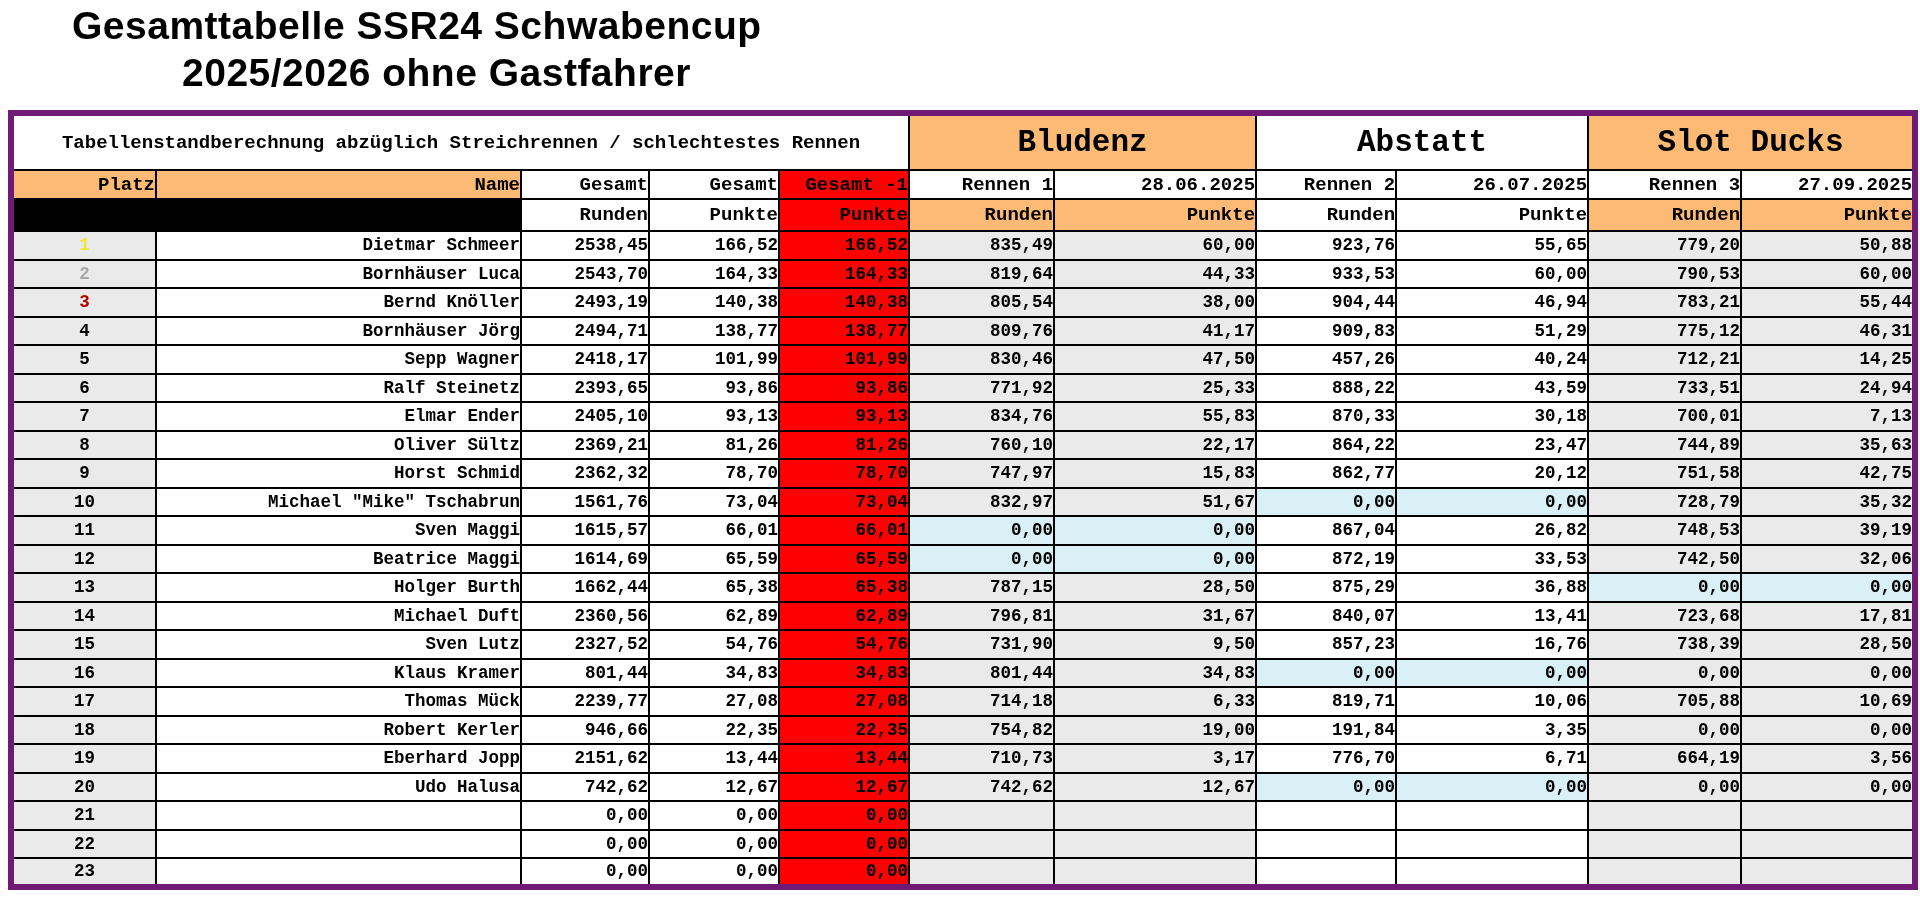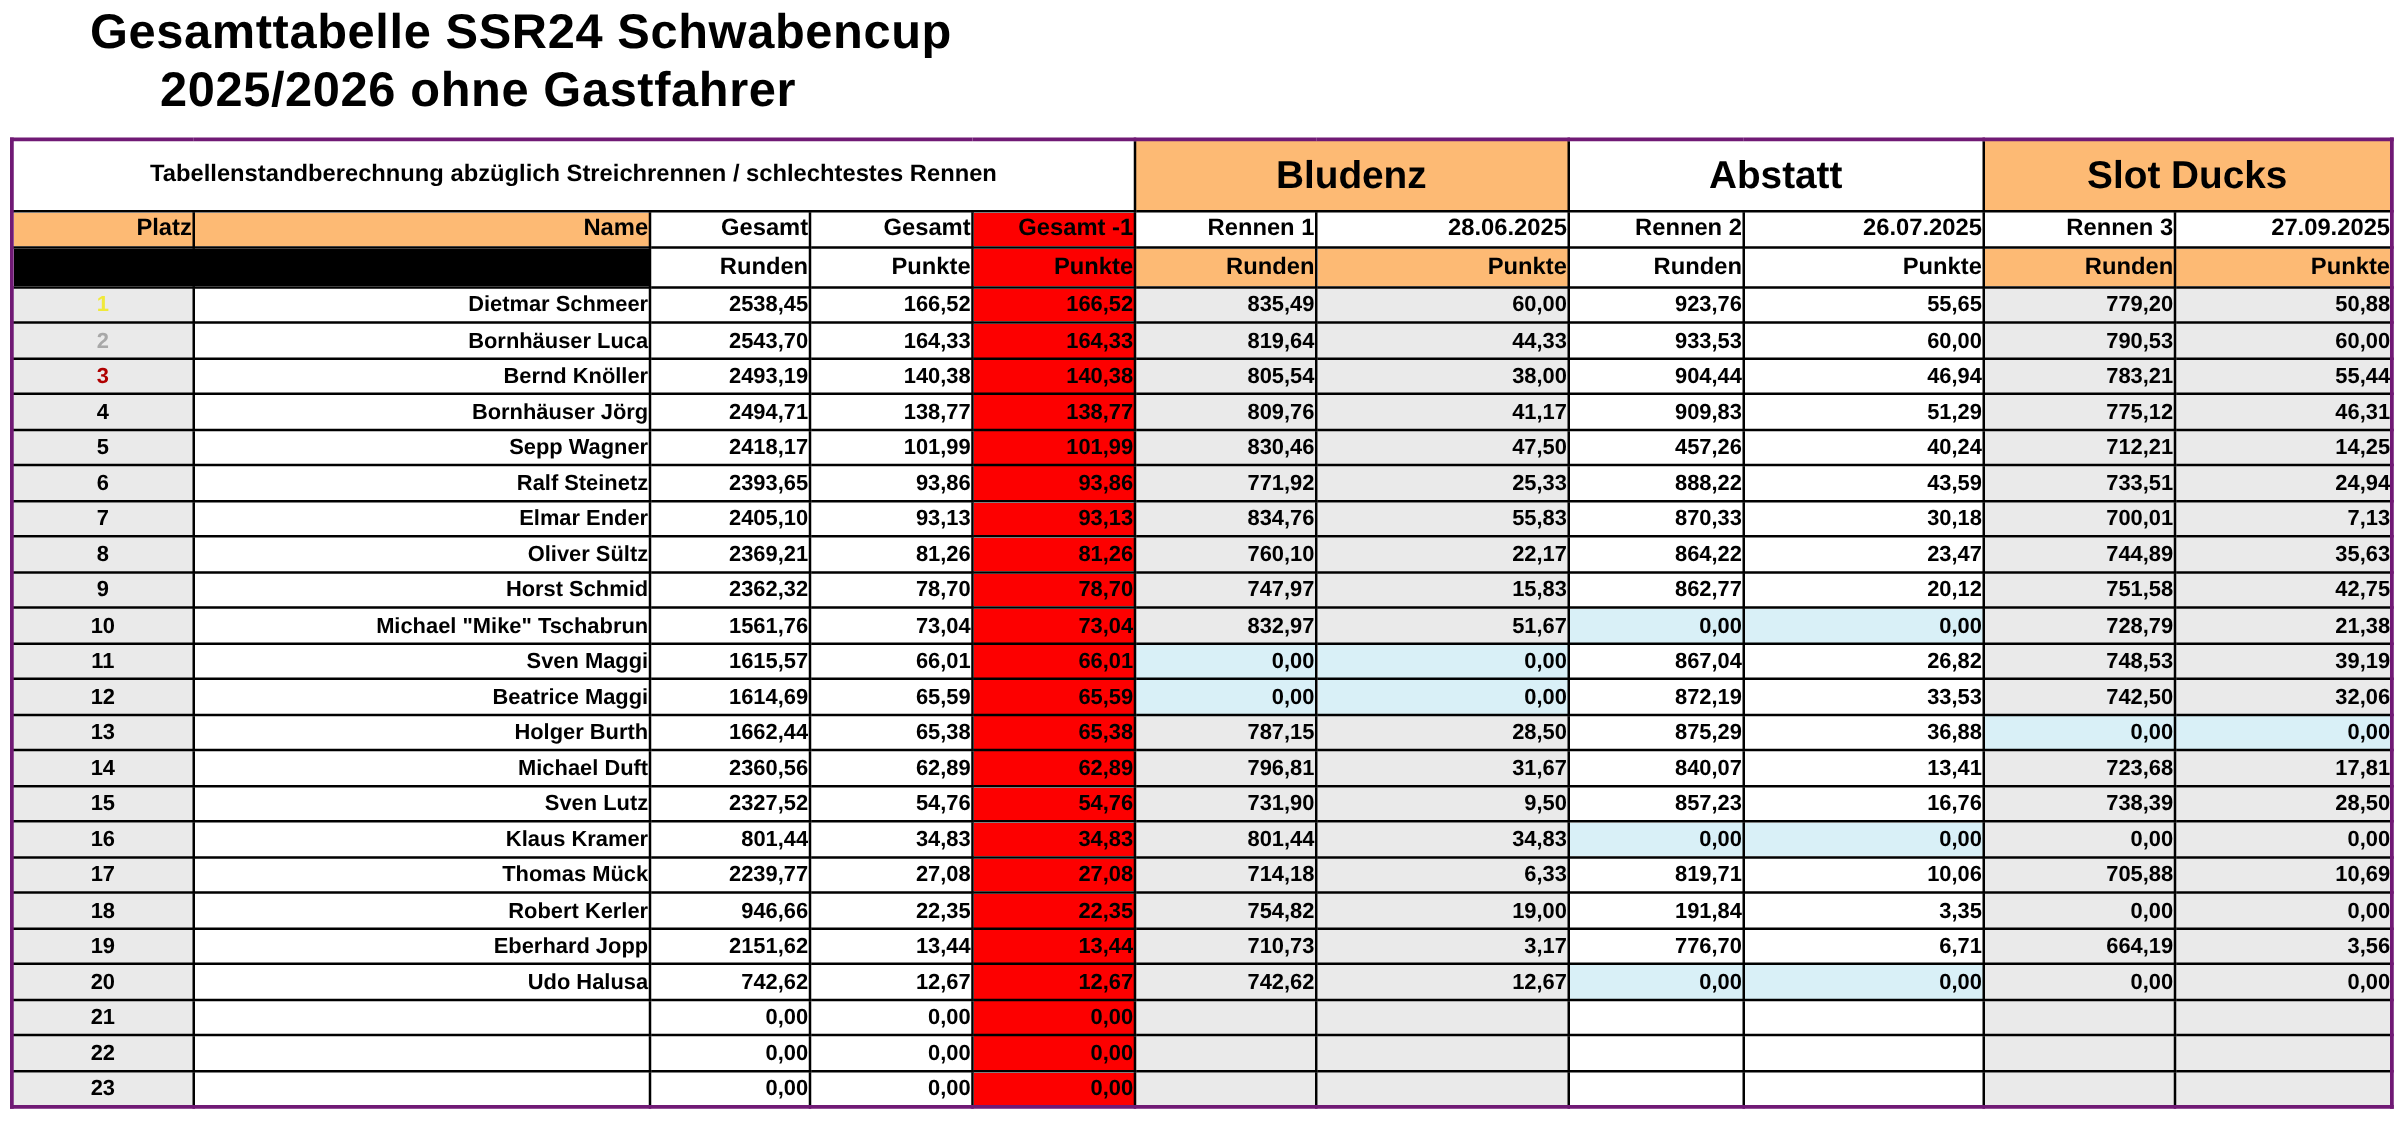--- a/index.html
+++ b/index.html
@@ -1,22 +1,22 @@
 <!DOCTYPE html>
 <html><head>
 <meta charset="utf-8">
 <style>
   html,body{margin:0;padding:0;background:#fff;}
   .page{position:relative;width:1920px;height:909px;background:#fff;
         font-family:"Liberation Sans",sans-serif;font-weight:bold;color:#000;overflow:hidden;}
   .title-block{position:absolute;top:2px;left:72px;}
   .title-line1{font-size:39px;line-height:47px;letter-spacing:0.5px;}
-  .title-line2{font-size:39px;line-height:47px;margin-left:56px;letter-spacing:0.5px;}
+  .title-line2{font-size:39px;line-height:47px;margin-left:110px;letter-spacing:0.5px;}
   table.results{position:absolute;top:110px;left:8px;width:1904px;
-        border-collapse:collapse;table-layout:fixed;border:3px solid #701a75;}
+        border-collapse:collapse;table-layout:fixed;border:6px solid #701a75;font-family:Liberation Mono, monospace;}
   table.results th,table.results td{border:2px solid #000;padding:0;overflow:hidden;
         white-space:nowrap;font-weight:bold;}
   tr.venue-row{height:57px;}
   tr.head-row{height:29px;}
   tr.sub-row{height:32px;}
   tr.data-row{height:28.5px;}
   .note{font-size:19px;text-align:center;background:#fff;}
   .venue{font-size:31px;text-align:center;}
   .h{font-size:19px;text-align:right;}
   .bg-w{background:#ffffff;}
@@ -209,21 +209,21 @@
           <td class="platz-cell bg-dg">10</td>
           <td class="name-cell bg-w">Michael "Mike" Tschabrun</td>
           <td class="num bg-w">1561,76</td>
           <td class="num bg-w">73,04</td>
           <td class="num bg-red">73,04</td>
           <td class="num bg-dg">832,97</td>
           <td class="num bg-dg">51,67</td>
           <td class="num bg-drop">0,00</td>
           <td class="num bg-drop">0,00</td>
           <td class="num bg-dg">728,79</td>
-          <td class="num bg-dg">21,38</td>
+          <td class="num bg-dg">35,32</td>
         </tr>
         <tr class="data-row">
           <td class="platz-cell bg-dg">11</td>
           <td class="name-cell bg-w">Sven Maggi</td>
           <td class="num bg-w">1615,57</td>
           <td class="num bg-w">66,01</td>
           <td class="num bg-red">66,01</td>
           <td class="num bg-drop">0,00</td>
           <td class="num bg-drop">0,00</td>
           <td class="num bg-w">867,04</td>

